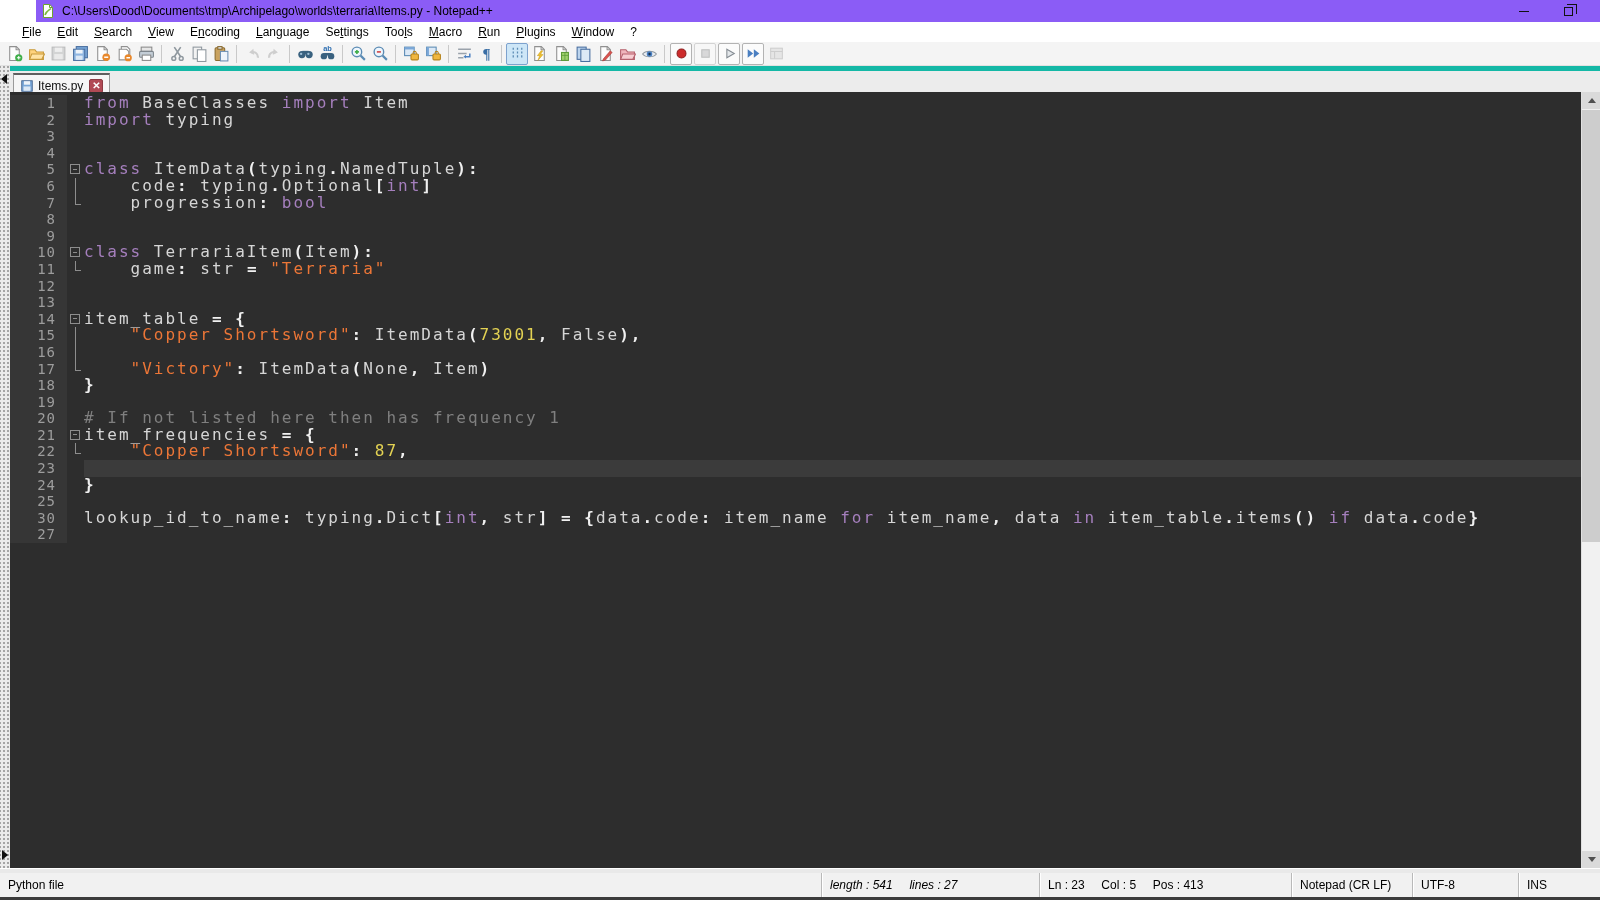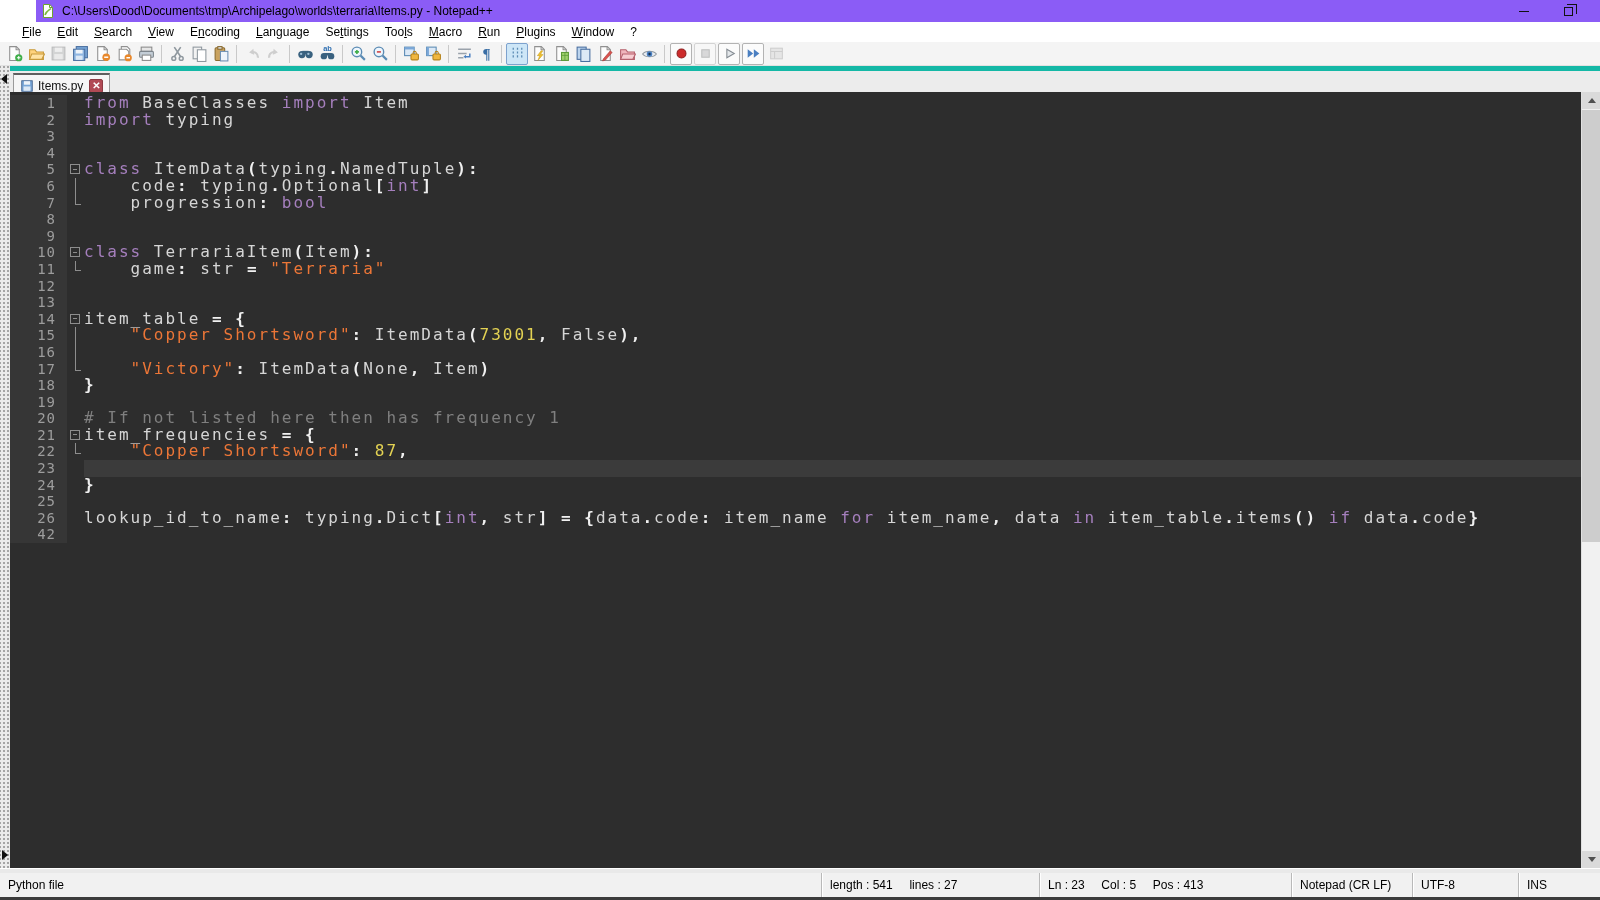--- a/index.html
+++ b/index.html
@@ -72,21 +72,21 @@
   .sb-up { top:0; } .sb-down { bottom:0; }
   .tri-up { width:0; height:0; border-left:4px solid transparent; border-right:4px solid transparent; border-bottom:5px solid #505050; }
   .tri-down { width:0; height:0; border-left:4px solid transparent; border-right:4px solid transparent; border-top:5px solid #505050; }
   .sb-thumb { position:absolute; left:0; top:18px; width:19px; height:432px; background:#cdcdcd; }
 
   
   .statusgap { position:absolute; left:0; top:868px; width:1600px; height:5px; background:#e9e9e9; border-top:1px solid #fff; }
   .statusbar { position:absolute; left:0; top:873px; width:1600px; height:24px; background:#f1f1f1; display:flex; font-size:12px; color:#000; align-items:center; }
   .st-sec { height:100%; display:flex; align-items:center; padding-left:8px; border-right:1px solid #b9b9b9; box-shadow:1px 0 0 #fff; white-space:pre; }
   .st-doc { flex:0 0 822px; }
-  .st-size { flex:0 0 218px; }
+  .st-size { flex:0 0 218px;font-style:italic; }
   .st-pos { flex:0 0 252px; }
   .st-eol { flex:0 0 121px; }
   .st-enc { flex:0 0 106px; }
   .st-ins { flex:1; border-right:none; box-shadow:none; }
   .bottomstrip { position:absolute; left:0; top:897px; width:1600px; height:3px; background:#3c3c3c; }
 </style>
 </head>
 <body>
 
 <div id="app">
@@ -532,26 +532,26 @@
           <div class="num">24</div>
           <div class="fold"></div>
           <div class="code"><span class="c-o">}</span></div>
         </div>
         <div class="row">
           <div class="num">25</div>
           <div class="fold"></div>
           <div class="code"></div>
         </div>
         <div class="row">
-          <div class="num">26</div>
+          <div class="num">30</div>
           <div class="fold"></div>
           <div class="code"><span class="c-d">lookup_id_to_name</span><span class="c-o">:</span><span class="c-d"> typing</span><span class="c-o">.</span><span class="c-d">Dict</span><span class="c-o">[</span><span class="c-k">int</span><span class="c-o">,</span><span class="c-d"> str</span><span class="c-o">]</span><span class="c-d"> </span><span class="c-o">=</span><span class="c-o"> {</span><span class="c-d">data</span><span class="c-o">.</span><span class="c-d">code</span><span class="c-o">:</span><span class="c-d"> item_name </span><span class="c-k">for</span><span class="c-d"> item_name</span><span class="c-o">,</span><span class="c-d"> data </span><span class="c-k">in</span><span class="c-d"> item_table</span><span class="c-o">.</span><span class="c-d">items</span><span class="c-o">()</span><span class="c-d"> </span><span class="c-k">if</span><span class="c-d"> data</span><span class="c-o">.</span><span class="c-d">code</span><span class="c-o">}</span></div>
         </div>
         <div class="row">
-          <div class="num">42</div>
+          <div class="num">27</div>
           <div class="fold"></div>
           <div class="code"></div>
         </div>
       </div>
     <div class="vscroll">
       <div class="sb-btn sb-up">
           <div class="tri-up"></div>
         </div>
       <div class="sb-thumb"></div>
       <div class="sb-btn sb-down">

